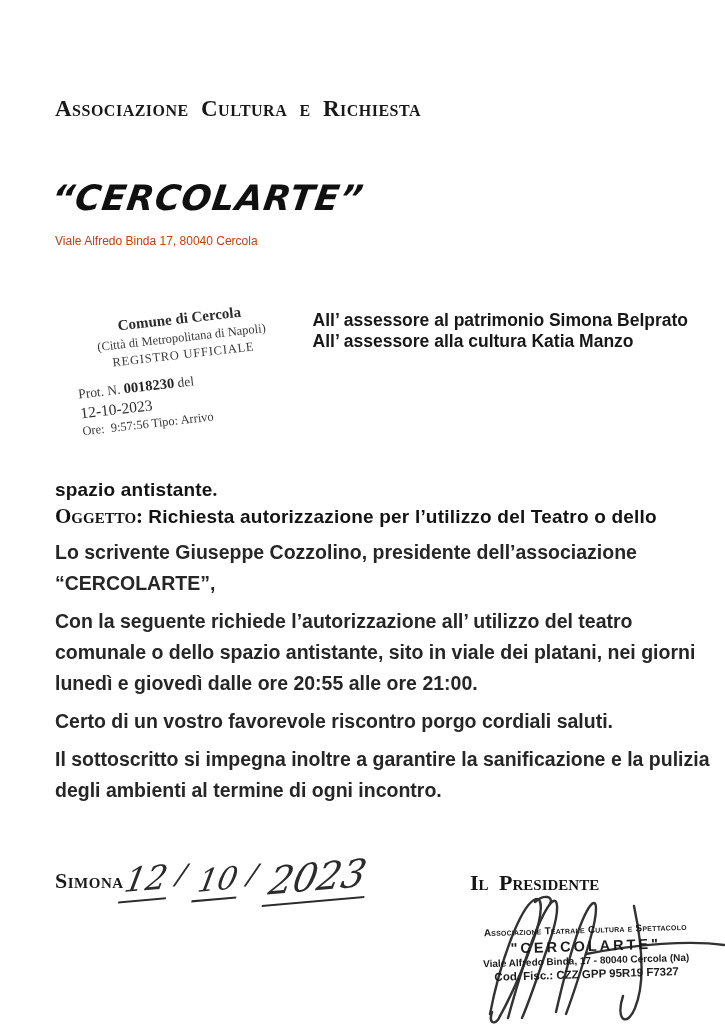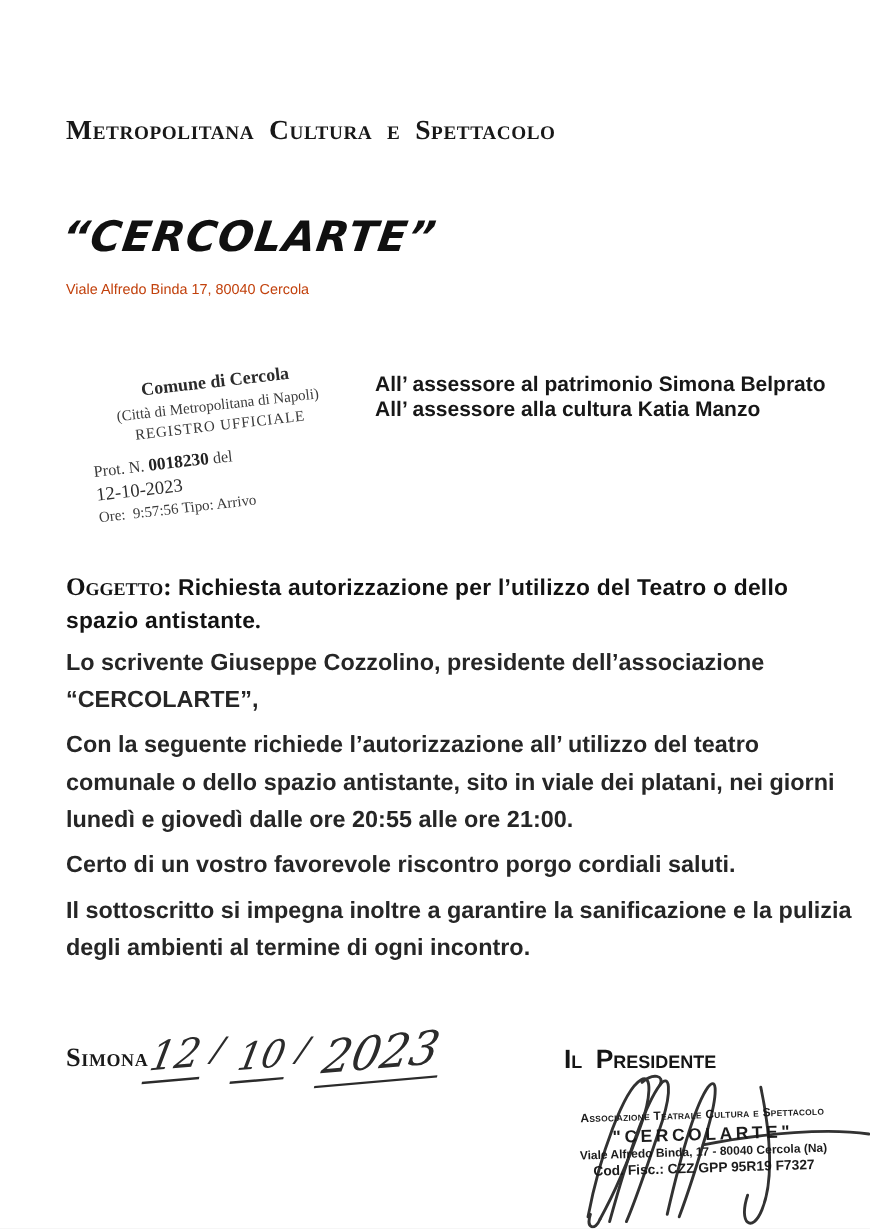--- a/index.html
+++ b/index.html
@@ -117,21 +117,21 @@
   .hd-year{font-size:38px;margin-left:2px;}
   .hd-sep{
     display:inline-block;
     font-size:28px;
     margin:0 7px;
     transform:skewX(-10deg);
     vertical-align:6px;
   }
   .president-label{
     position:absolute;left:470px;top:870px;
-    font-family:Liberation Sans, sans-serif;
+    font-family:Liberation Serif, serif;
     font-variant:small-caps;
     font-weight:700;
     font-size:22px;
     word-spacing:5px;
     color:#151515;
   }
   
   .signature-stamp{
     position:absolute;left:476px;top:924px;width:220px;
     text-align:center;
@@ -157,41 +157,41 @@
   .signature-svg{
     position:absolute;left:438px;top:890px;
     pointer-events:none;
   }
 </style>
 </head>
 <body>
 
 <div class="page">
 
-  <div class="assoc-header">Metropolitana Cultura e Spettacolo</div>
+  <div class="assoc-header">Associazione Cultura e Richiesta</div>
   <div class="org-title">“CERCOLARTE”</div>
   <div class="org-address">Viale Alfredo Binda 17, 80040 Cercola</div>
 
   <div class="protocol-stamp">
     <div class="ps-center ps-municipality">Comune di Cercola</div>
     <div class="ps-center ps-sub">(Città di Metropolitana di Napoli)</div>
     <div class="ps-center ps-reg">REGISTRO UFFICIALE</div>
     <div class="ps-prot"><span>Prot. N. </span><b>0018230</b><span> del</span></div>
     <div class="ps-date">12-10-2023</div>
     <div class="ps-ore">Ore:  9:57:56 Tipo: Arrivo</div>
   </div>
 
   <div class="recipients">
     <div class="recipient-line">All’ assessore al patrimonio Simona Belprato</div>
     <div class="recipient-line">All’ assessore alla cultura Katia Manzo</div>
   </div>
 
   <div class="subject">
+    <div><span class="subject-bold">spazio antistante</span><span class="subject-period">.</span></div>
     <div><span class="subject-label">Oggetto: </span><span class="subject-bold">Richiesta autorizzazione per l’utilizzo del Teatro o dello</span></div>
-    <div><span class="subject-bold">spazio antistante</span><span class="subject-period">.</span></div>
   </div>
 
   <div class="body-text">
     <p class="para">Lo scrivente Giuseppe Cozzolino, presidente dell’associazione
 “CERCOLARTE”,</p>
     <p class="para">Con la seguente richiede l’autorizzazione all’ utilizzo del teatro
 comunale o dello spazio antistante, sito in viale dei platani, nei giorni
 lunedì e giovedì dalle ore 20:55 alle ore 21:00.</p>
     <p class="para">Certo di un vostro favorevole riscontro porgo cordiali saluti.</p>
     <p class="para">Il sottoscritto si impegna inoltre a garantire la sanificazione e la pulizia

